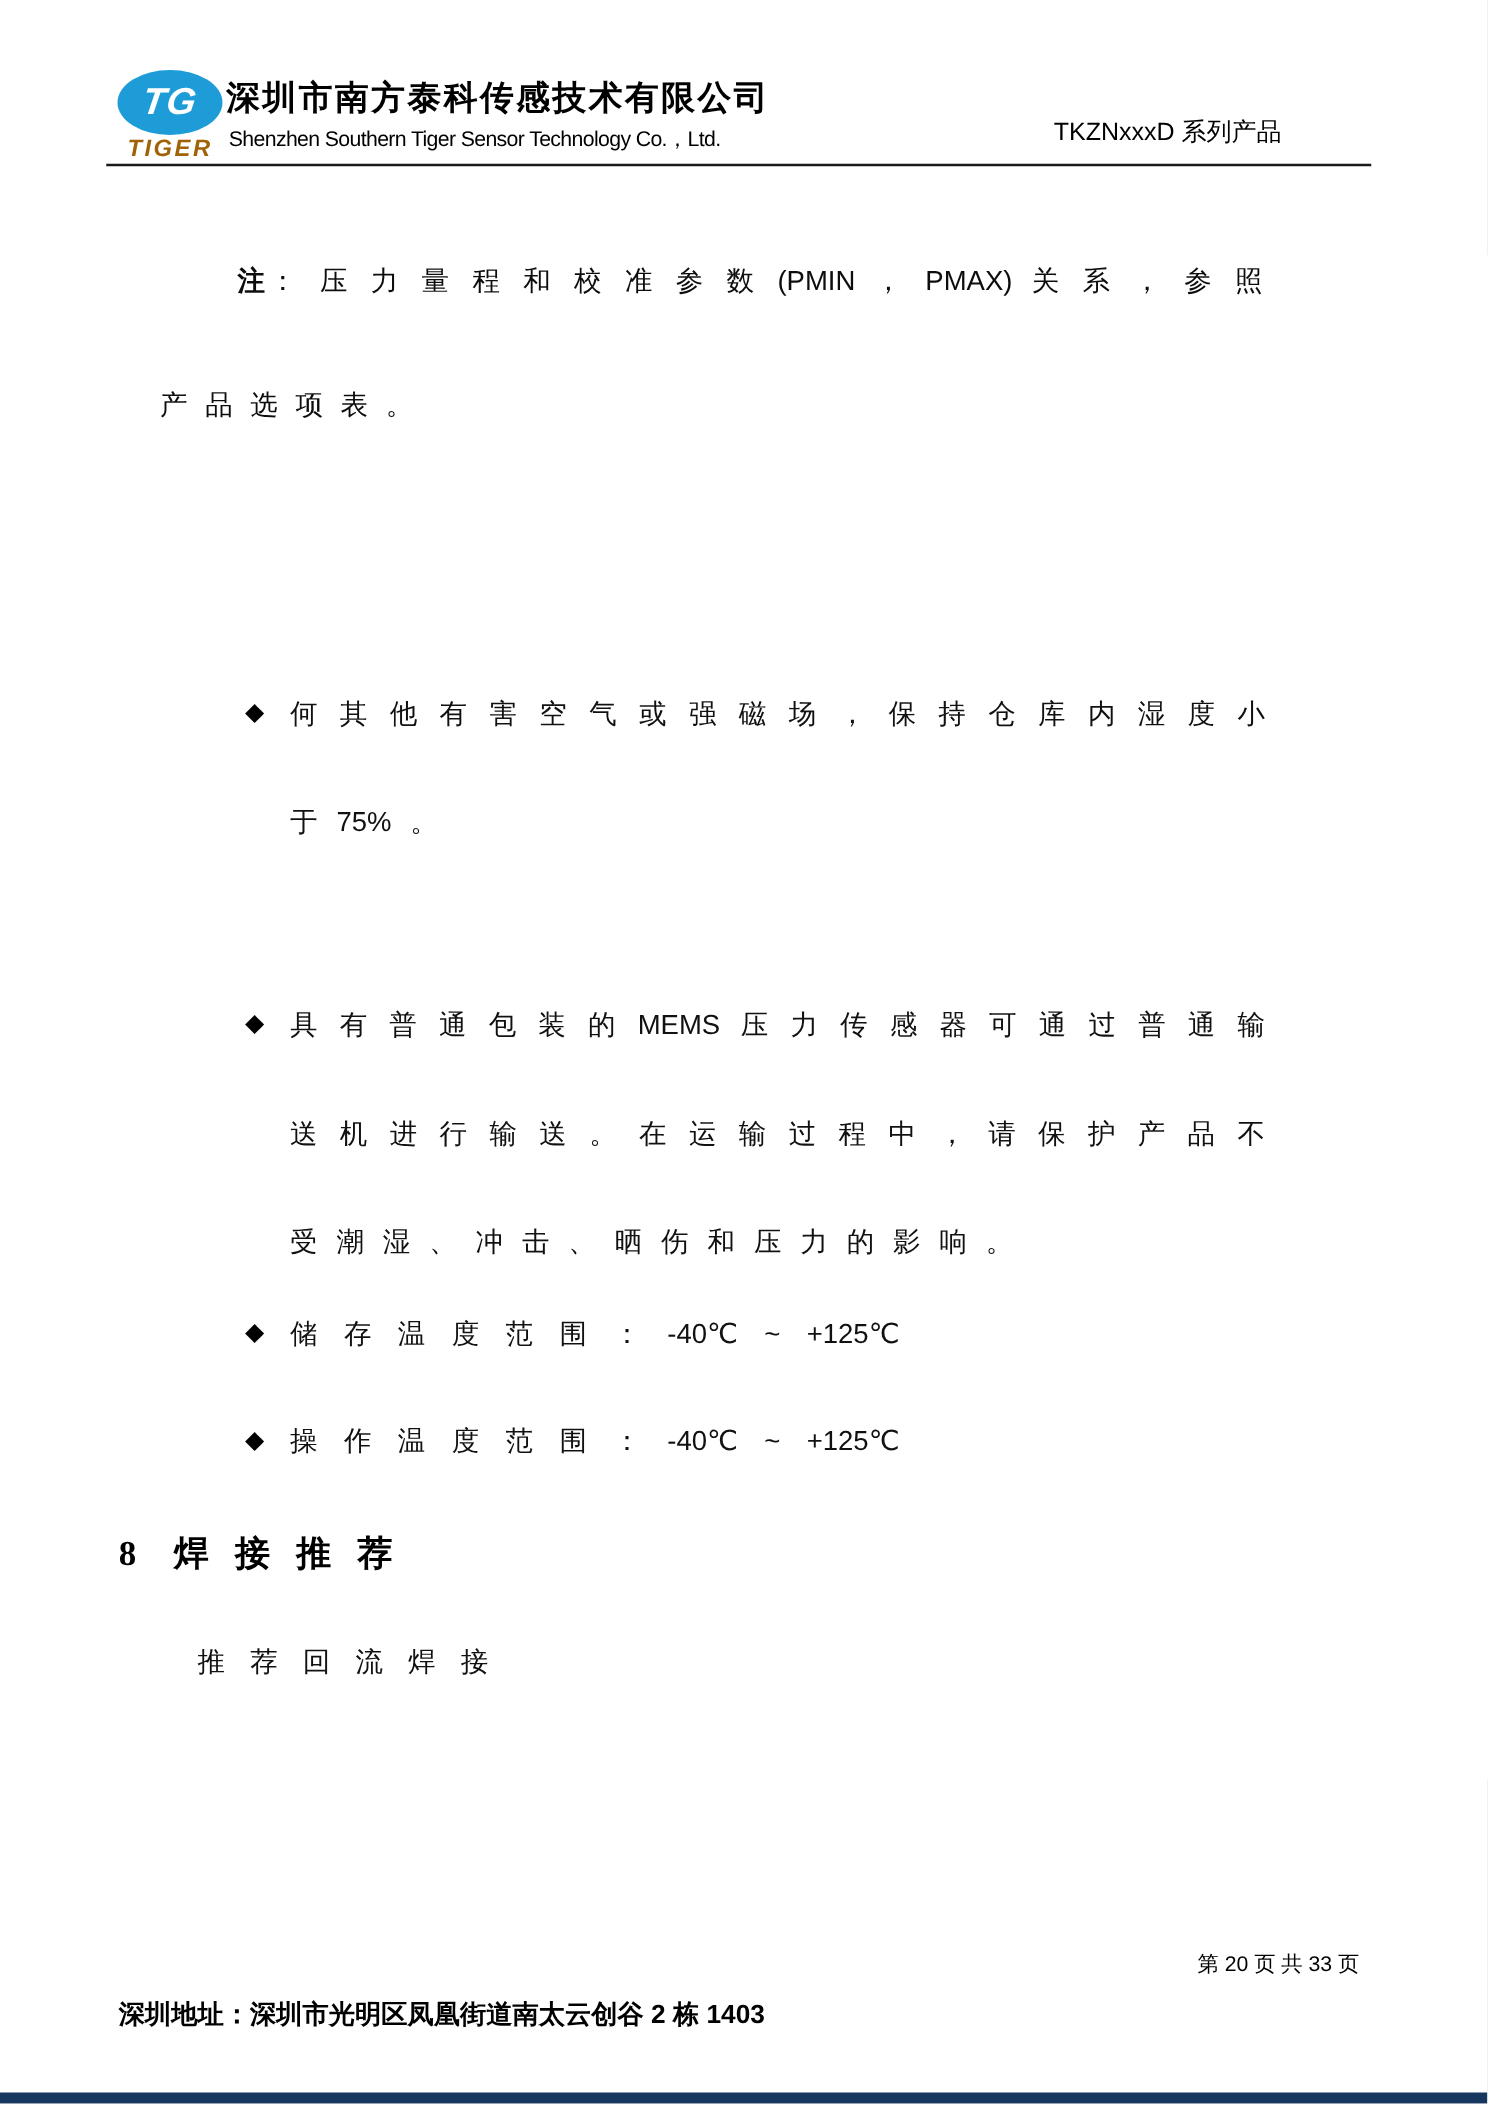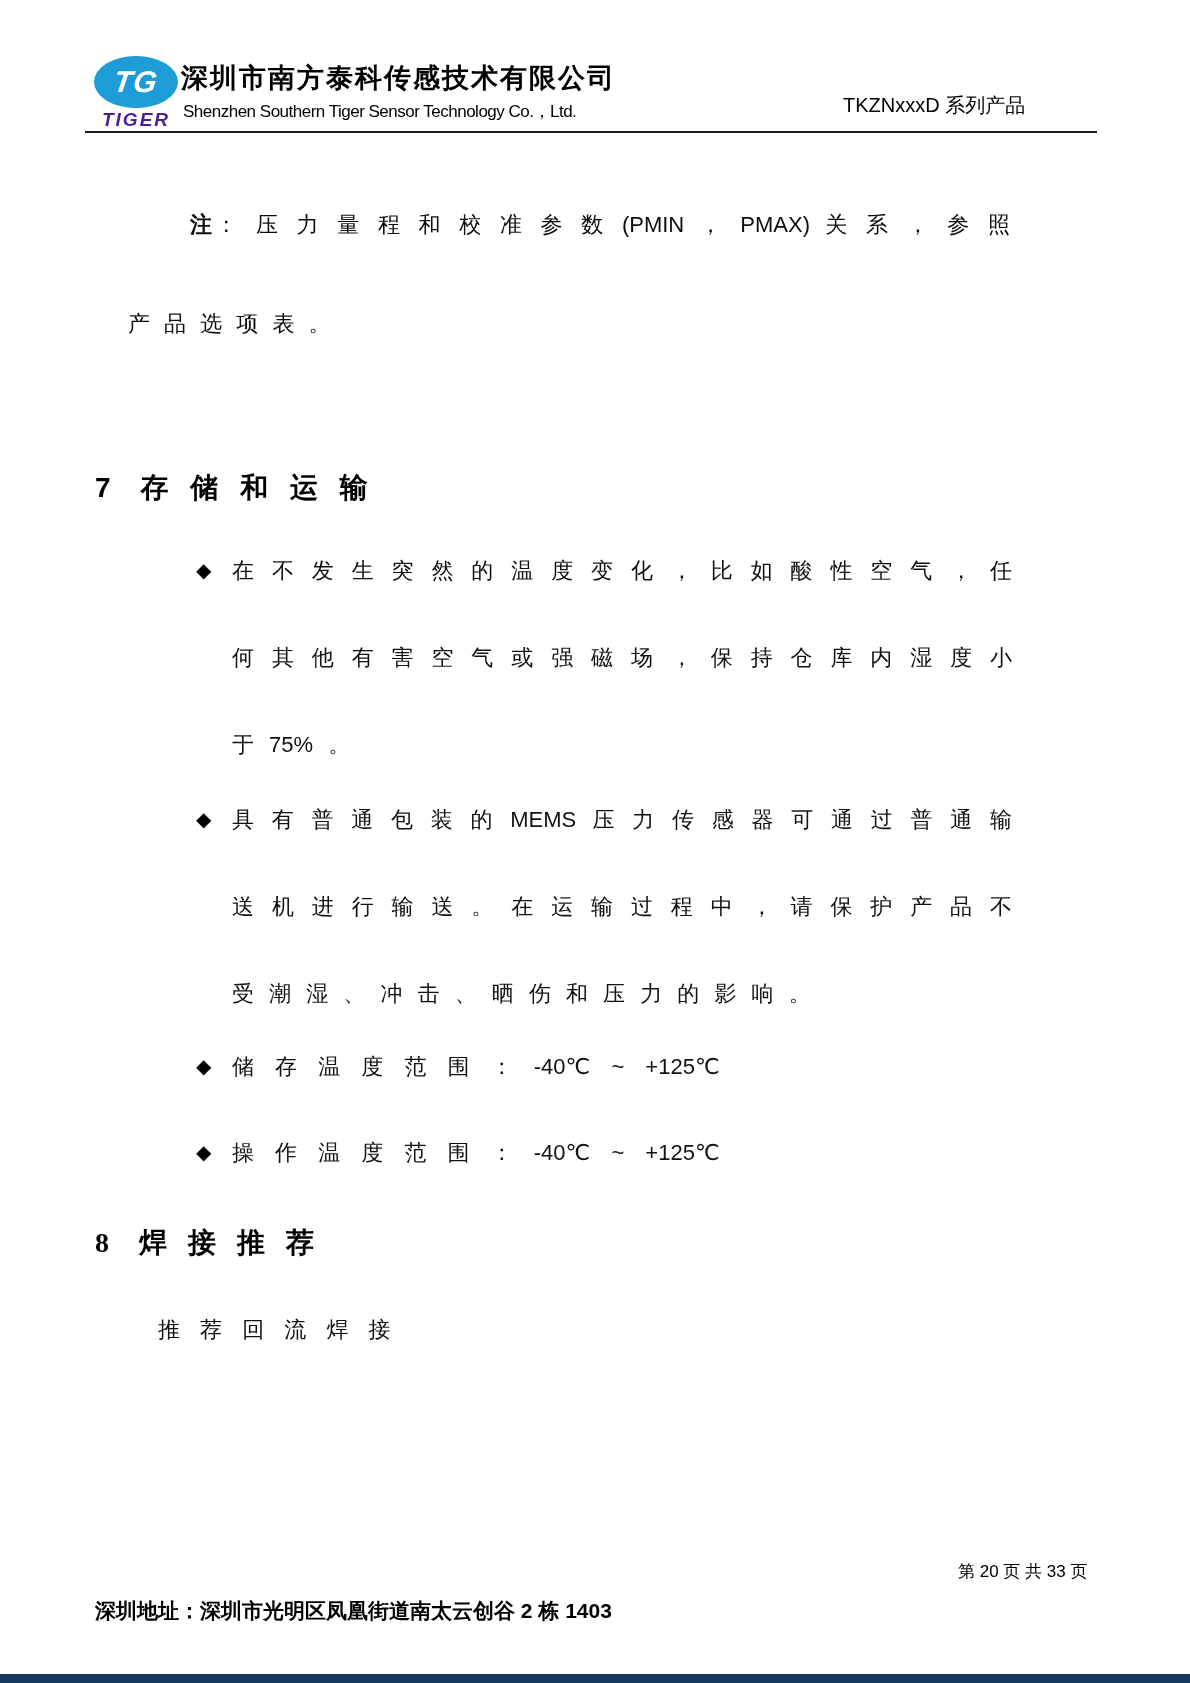--- a/index.html
+++ b/index.html
@@ -12,21 +12,21 @@
   .logo{position:absolute;left:86px;top:56px;width:100px;text-align:center;}
   .logo-ellipse{
     width:84px;height:52px;margin:0 auto;background:#1e9cd7;border-radius:50%;
     display:flex;align-items:center;justify-content:center;
   }
   .logo-tg{
     color:#ffffff;font-size:30px;font-weight:bold;font-style:italic;
     letter-spacing:1px;transform:skewX(-8deg);
   }
   .logo-tiger{
-    margin-top:1px;color:#4c1d95;font-size:19px;font-weight:800;
+    margin-top:1px;color:#a16207;font-size:19px;font-weight:800;
     font-style:italic;letter-spacing:2px;
   }
   .company-cn{
     position:absolute;left:181px;top:60px;font-size:27px;font-weight:bold;
     letter-spacing:2px;color:#000;
   }
   .company-en{
     position:absolute;left:183px;top:100px;font-size:17px;color:#000;
     letter-spacing:-0.5px;
   }
@@ -86,28 +86,24 @@
   <div class="company-cn">深圳市南方泰科传感技术有限公司</div>
   <div class="company-en">Shenzhen Southern Tiger Sensor Technology Co.，Ltd.</div>
   <div class="product-series">TKZNxxxD 系列产品</div>
   <div class="header-rule"></div>
 
   <div class="note-l1 bodytext">
     <span class="bold">注</span><span>： 压 力 量 程 和 校 准 参 数 (PMIN ， PMAX) 关 系 ， 参 照</span>
   </div>
   <div class="note-l2 bodytext">产 品 选 项 表 。</div>
 
-  <h2 class="sec-heading sec-7">
-    <span class="sec-num">7</span><span class="sec-title">存 储 和 运 输</span>
-  </h2>
 
   <div class="bullet b1">
     <span class="diamond">◆</span>
     <div class="lines">
-      <div class="bline full">在 不 发 生 突 然 的 温 度 变 化 ， 比 如 酸 性 空 气 ， 任</div>
       <div class="bline full">何 其 他 有 害 空 气 或 强 磁 场 ， 保 持 仓 库 内 湿 度 小</div>
       <div class="bline">于 75% 。</div>
     </div>
   </div>
 
   <div class="bullet b2">
     <span class="diamond">◆</span>
     <div class="lines">
       <div class="bline full">具 有 普 通 包 装 的 MEMS 压 力 传 感 器 可 通 过 普 通 输</div>
       <div class="bline full">送 机 进 行 输 送 。 在 运 输 过 程 中 ， 请 保 护 产 品 不</div>

